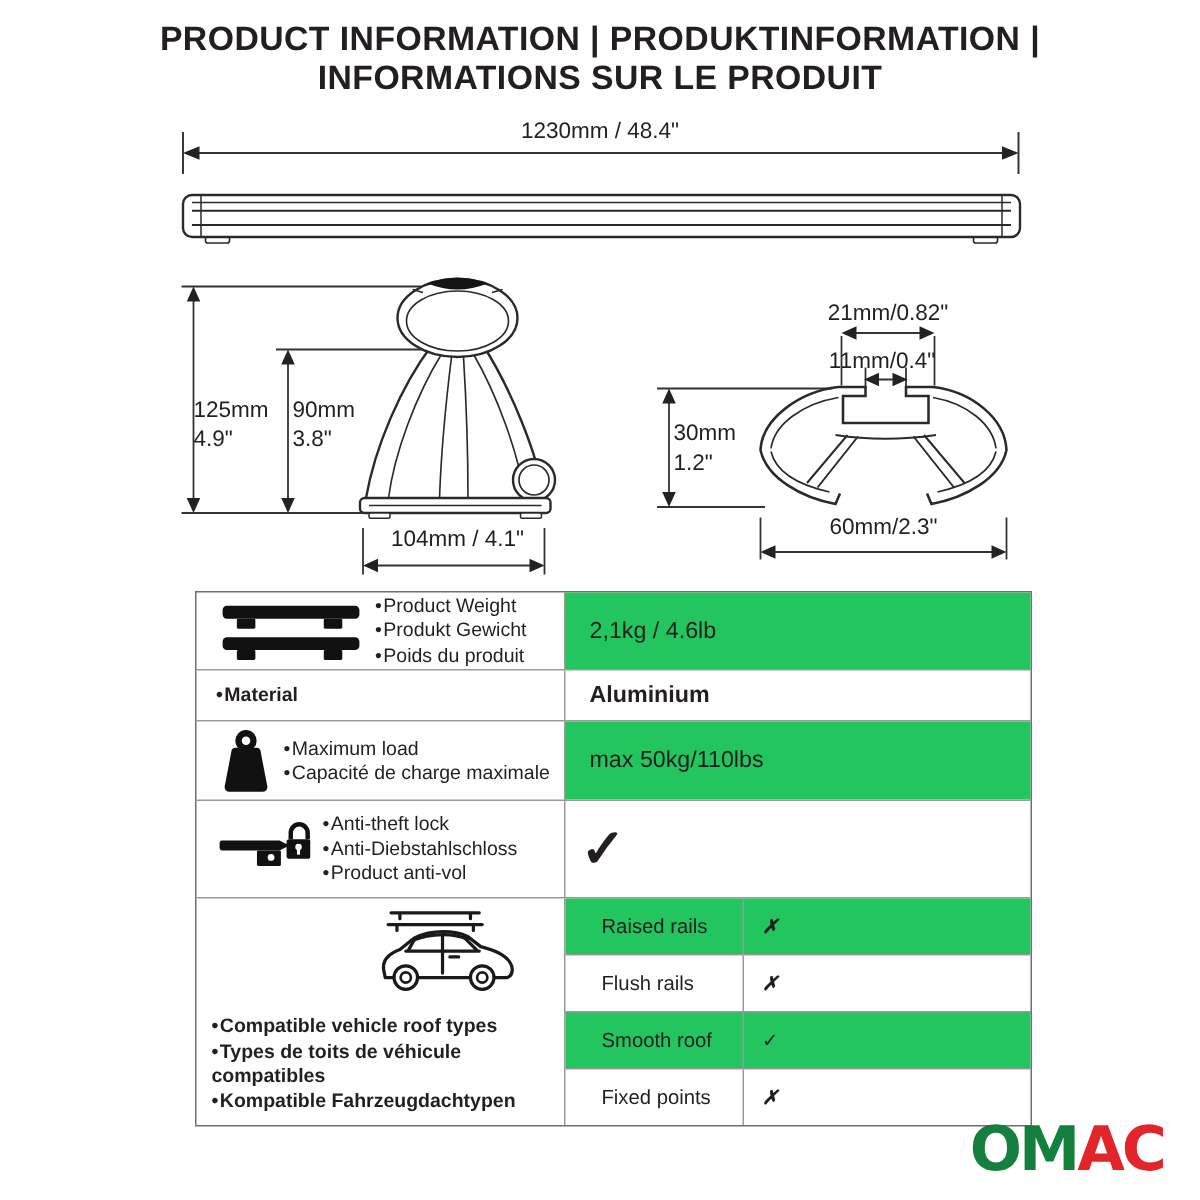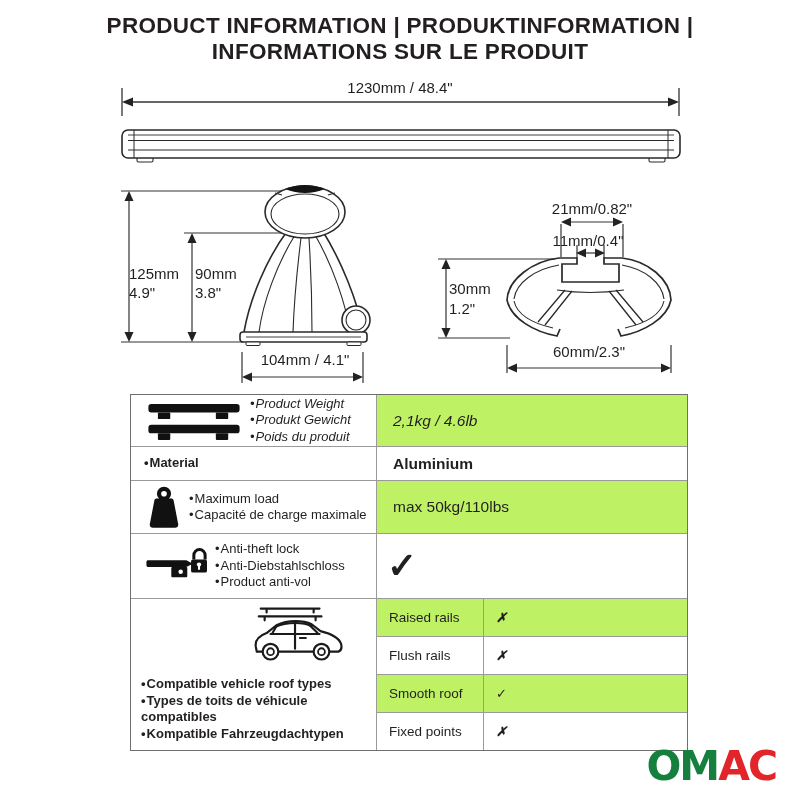--- a/index.html
+++ b/index.html
@@ -19,30 +19,30 @@
   .line-art path, .line-art line, .line-art rect, .line-art circle, .line-art ellipse { vector-effect:none; }
 
   
   #spec-table {
     left:130px; top:394px; width:558px; height:357px;
     border:1.5px solid #6f6f6f; box-sizing:border-box;
     display:flex; flex-direction:column; background:#fff;
   }
   .trow { display:flex; box-sizing:border-box; }
   .trow + .trow { border-top:1px solid #9a9a9a; }
-  .r1 { height:51px;font-style:italic; } .r2 { height:34px;font-weight:bold; } .r3 { height:53px; } .r4 { height:65px; } .r5 { flex:1; }
+  .r1 { height:51px; } .r2 { height:34px;font-weight:bold; } .r3 { height:53px; } .r4 { height:65px; } .r5 { flex:1; }
   .tleft { width:245px; flex:none; display:flex; align-items:center; box-sizing:border-box; }
   .tright { flex:1; border-left:1px solid #9a9a9a; display:flex; align-items:center; box-sizing:border-box; padding-left:16px; }
-  .grey { background:#bef264; }
+  .grey { background:#22c55e; }
   .spec-label { font-size:13px; line-height:16.5px; color:#231f20; }
   .blt::before { content:"•"; padding-right:1px; }
   .spec-value { font-size:15.5px; color:#231f20; }
   .big-check { font-size:36px; font-weight:600; padding-left:0; line-height:1; }
   .sub-table { flex-direction:column; align-items:stretch; padding-left:0; }
-  .srow { flex:1; display:flex; align-items:center; box-sizing:border-box; }
+  .srow { flex:1; display:flex; align-items:center; box-sizing:border-box;padding-left:12px; }
   .srow + .srow { border-top:1px solid #9a9a9a; }
   .slabel { width:106px; flex:none; padding-left:12px; font-size:13.5px; box-sizing:border-box; }
   .smark { flex:1; border-left:1px solid #9a9a9a; padding-left:12px; align-self:stretch; display:flex; align-items:center; box-sizing:border-box; }
   .mark { font-size:13px; font-style:italic; font-weight:600; }
   .roofcell { flex-direction:column; align-items:flex-start; justify-content:flex-start; padding-top:6px;font-weight:bold; }
   .roofcell .labels { margin-left:10px; margin-top:9px; width:212px; }
 
   
   #logo {
     right:24px; top:746px; font-family:"DejaVu Sans", sans-serif;

